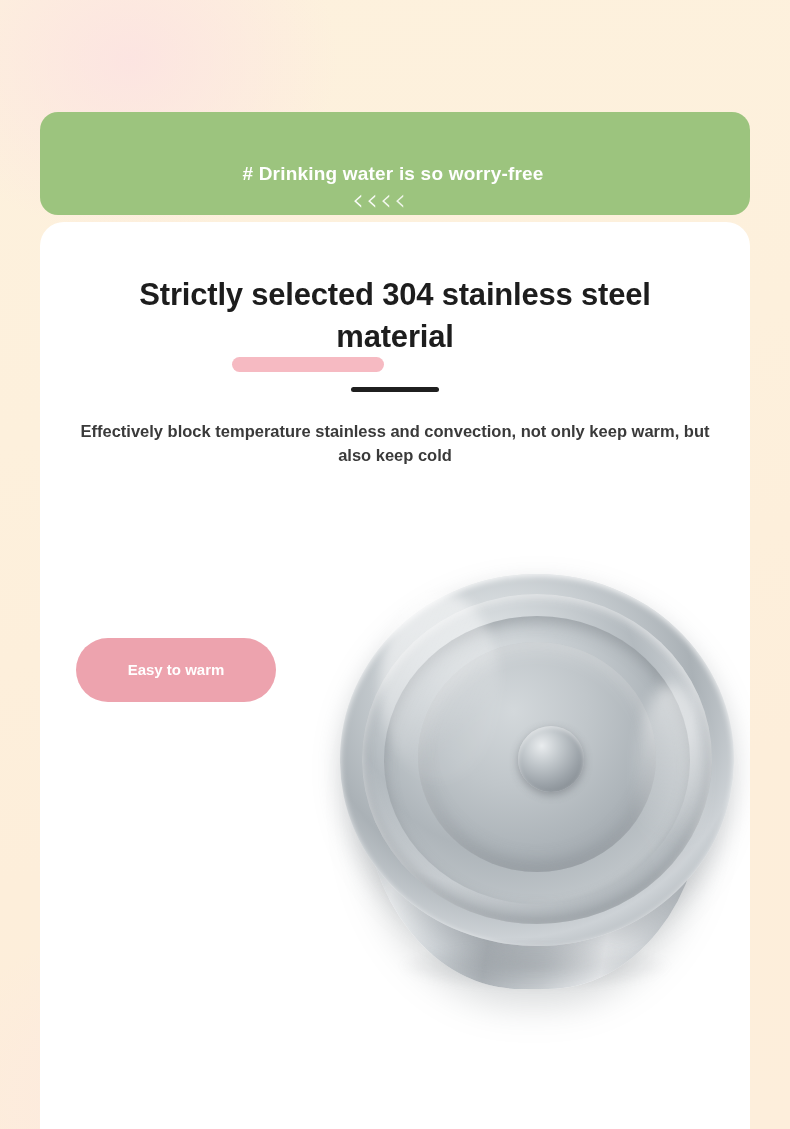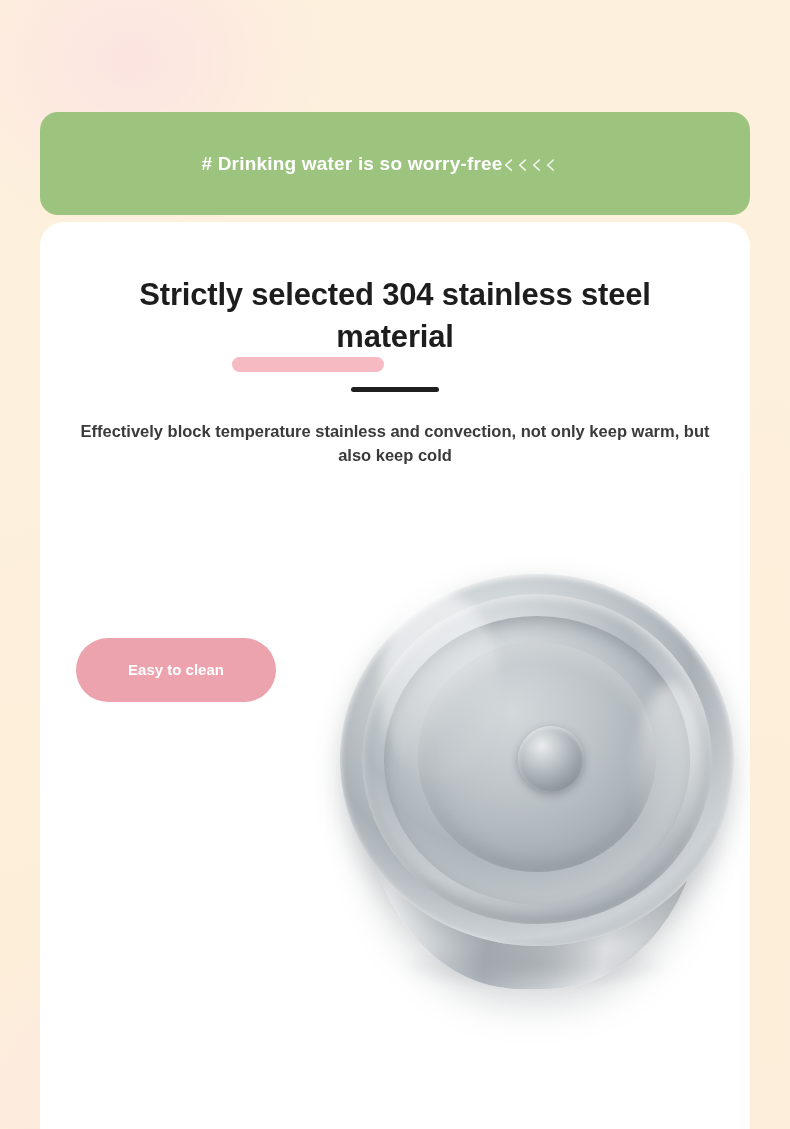--- a/index.html
+++ b/index.html
@@ -39,22 +39,23 @@
   .banner {
     position: absolute;
     left: 40px;
     top: 112px;
     width: 710px;
     height: 103px;
     background: #9cc47e;
     border-radius: 18px 18px 18px 18px;
     display: flex;
     align-items: center;
-    justify-content: center;
+    justify-content: flex-end;
     padding: 0 30px 0 26px;
+    flex-direction: column;
   }
   .banner-title {
     color: #ffffff;
     font-size: 19px;
     font-weight: bold;
     letter-spacing: 0.2px;
     white-space: nowrap;
   }
   .chevrons {
     display: flex;
@@ -336,21 +337,21 @@
     <div class="headline-wrap">
       <div class="highlight-bar"></div>
       <h1 class="headline">Strictly selected 304 stainless steel material</h1>
     </div>
 
     <div class="divider"></div>
 
     <p class="subtext">Effectively block temperature stainless and convection, not only keep warm, but also keep cold</p>
 
     <div class="pills">
-      <div class="pill">Easy to clean</div>
+      <div class="pill">Easy to warm</div>
     </div>
 
     <div class="product">
       <div class="bottle-body"></div>
       <div class="rim-outer"></div>
       <div class="rim-mid"></div>
       <div class="groove"></div>
       <div class="dome"></div>
       <div class="nub"></div>
       <div class="sheen-a"></div>

